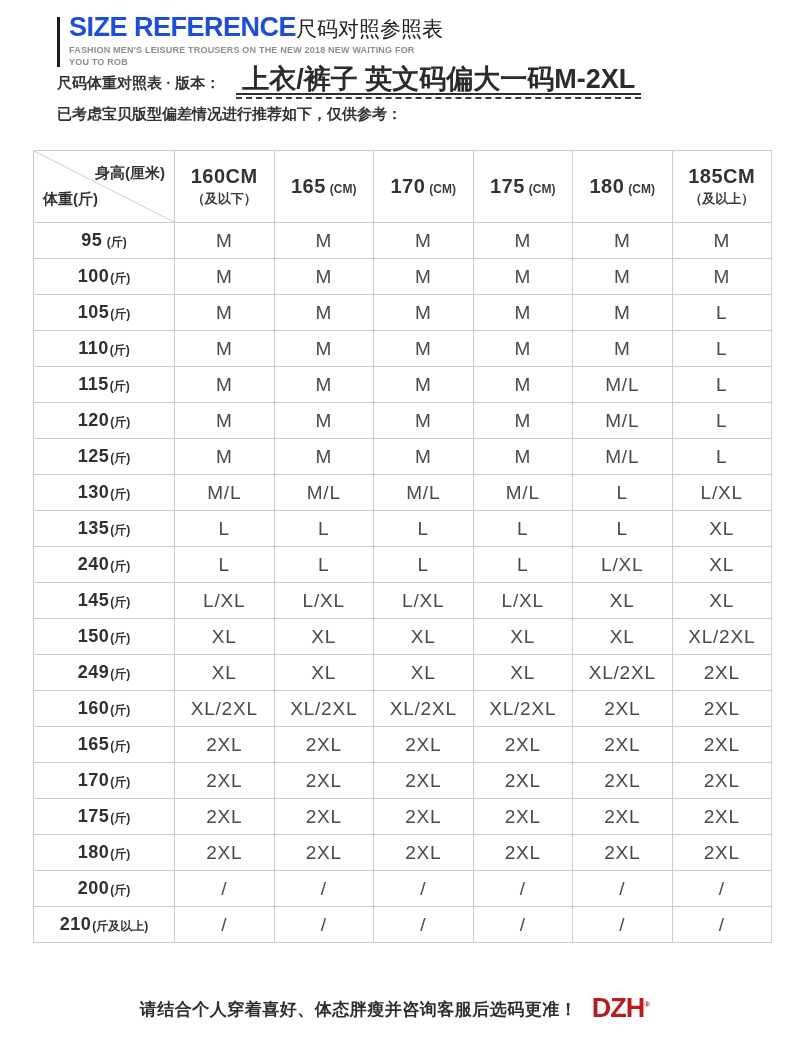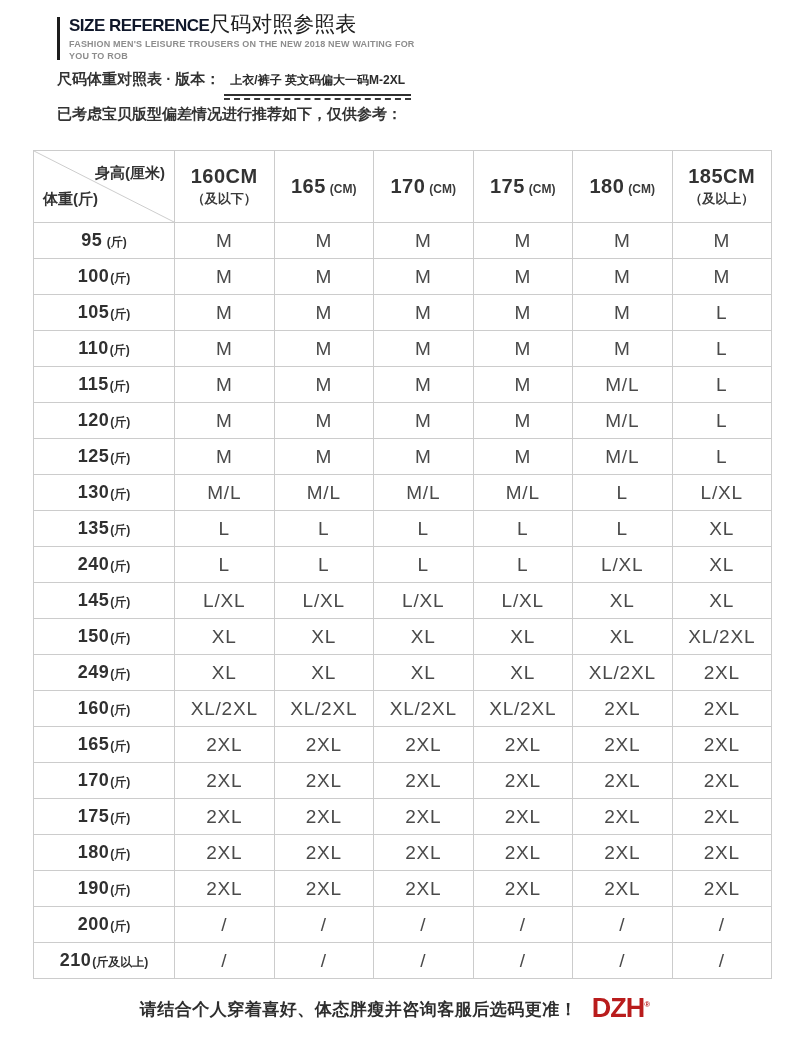--- a/index.html
+++ b/index.html
@@ -23,24 +23,24 @@
   }
   .accent-bar {
     width: 3px;
     background: #1c1c1c;
     margin-right: 9px;
     margin-top: 4px;
     margin-bottom: 2px;
   }
   .title-line { white-space: nowrap; line-height: 1.05; }
   .title-en {
-    font-size: 17px;
+    font-size: 27px;
     font-weight: bold;
     letter-spacing: -0.5px;
-    color: #0f172a;
+    color: #1d4ed8;
   }
   .title-zh {
     font-size: 21px;
     font-weight: normal;
     color: #202020;
     margin-left: 0;
   }
   .subtitle {
     max-width: 352px;
     margin-top: 3px;
@@ -60,26 +60,26 @@
   }
   .intro-line1 {
     font-size: 15px;
     font-weight: bold;
     color: #333333;
     line-height: 26px;
   }
   .version-emphasis {
     position: relative;
     display: inline-block;
-    font-size: 12px;
+    font-size: 27px;
     font-weight: bold;
     color: #2b2b2b;
     border-bottom: 2px solid #2f2f2f;
     padding: 0 6px 1px 6px;
-    margin-left: 4px;
+    margin-left: 16px;
   }
   .version-emphasis::after {
     content: "";
     position: absolute;
     left: 0;
     right: 0;
     bottom: -6px;
     border-top: 2px dashed #3a3a3a;
   }
   .intro-line2 {
@@ -374,29 +374,20 @@
         <tr>
           <td class="row-label"><span class="w">180</span><span class="u">(斤)</span></td>
           <td class="size-cell">2XL</td>
           <td class="size-cell">2XL</td>
           <td class="size-cell">2XL</td>
           <td class="size-cell">2XL</td>
           <td class="size-cell">2XL</td>
           <td class="size-cell">2XL</td>
         </tr>
         <tr>
-          <td class="row-label"><span class="w">190</span><span class="u">(斤)</span></td>
-          <td class="size-cell">2XL</td>
-          <td class="size-cell">2XL</td>
-          <td class="size-cell">2XL</td>
-          <td class="size-cell">2XL</td>
-          <td class="size-cell">2XL</td>
-          <td class="size-cell">2XL</td>
-        </tr>
-        <tr>
           <td class="row-label"><span class="w">200</span><span class="u">(斤)</span></td>
           <td class="size-cell">/</td>
           <td class="size-cell">/</td>
           <td class="size-cell">/</td>
           <td class="size-cell">/</td>
           <td class="size-cell">/</td>
           <td class="size-cell">/</td>
         </tr>
         <tr>
           <td class="row-label"><span class="w">210</span><span class="u">(斤及以上)</span></td>

